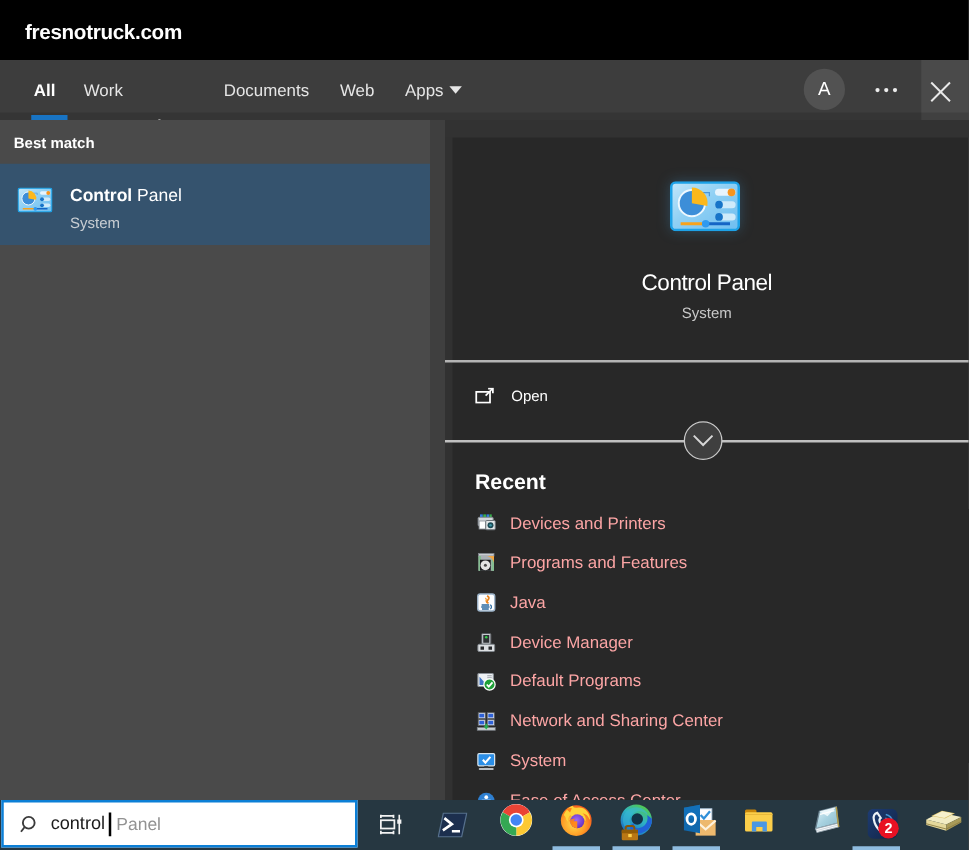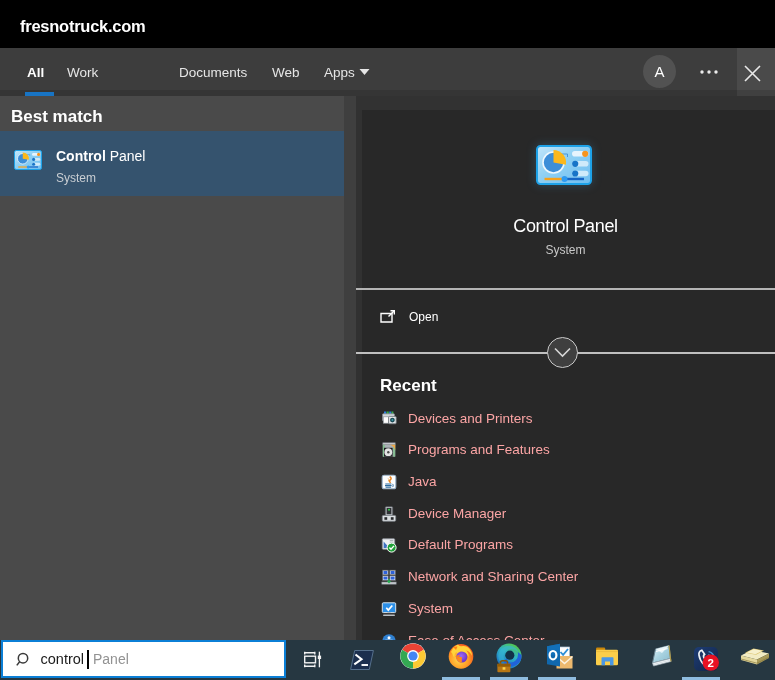--- a/index.html
+++ b/index.html
@@ -8,21 +8,21 @@
   .abs{position:absolute;}
   #topbar{left:0;top:0;width:775px;height:48px;background:#000;}
   #topbar span{position:absolute;left:20px;top:17px;font-size:16.5px;font-weight:bold;color:#fff;letter-spacing:-0.25px;}
   #tabbar{left:0;top:48px;width:737px;height:48px;background:#3d3d3d;}
   .tab{position:absolute;top:17px;font-size:13.5px;color:#e6e6e6;}
   #underline{position:absolute;left:25px;bottom:0;width:29px;height:4px;background:#1874c4;}
   #avatar{position:absolute;left:643px;top:7px;width:33px;height:33px;border-radius:50%;background:#525252;
           color:#fff;font-size:15px;text-align:center;line-height:33px;}
   #leftpanel{left:0;top:96px;width:356px;height:544px;background:#4a4a4a;}
   #scrollstrip{position:absolute;left:344px;top:0;width:12px;height:544px;background:#3f3f3f;}
-  #bestmatch{position:absolute;left:11px;top:11px;font-size:17px;font-weight:bold;color:#fff;}
+  #bestmatch{position:absolute;left:11px;top:11px;font-size:12px;font-weight:bold;color:#fff;}
   #hirow{position:absolute;left:0;top:35px;width:344px;height:65px;background:#35536e;}
   #hirow .t1{position:absolute;left:56px;top:17px;font-size:14px;color:#fff;}
   #hirow .t2{position:absolute;left:56px;top:40px;font-size:12px;color:#c9ced3;}
   #rightpanel{left:356px;top:96px;width:419px;height:544px;background:#282828;}
   #rtop{position:absolute;left:0;top:0;width:419px;height:14px;background:#323232;}
   #redge{position:absolute;left:0;top:0;width:6px;height:544px;background:#313131;}
   #tabshadow{position:absolute;left:0;bottom:0;width:775px;height:6px;background:rgba(0,0,0,0.13);}
   #heroname{position:absolute;left:0;top:120px;width:419px;text-align:center;font-size:18px;letter-spacing:-0.35px;color:#fff;}
   #herosys{position:absolute;left:0;top:147px;width:419px;text-align:center;font-size:12px;color:#c9c9c9;}
   #div1{position:absolute;left:0;top:192px;width:419px;height:2px;background:#b4b4b4;}

